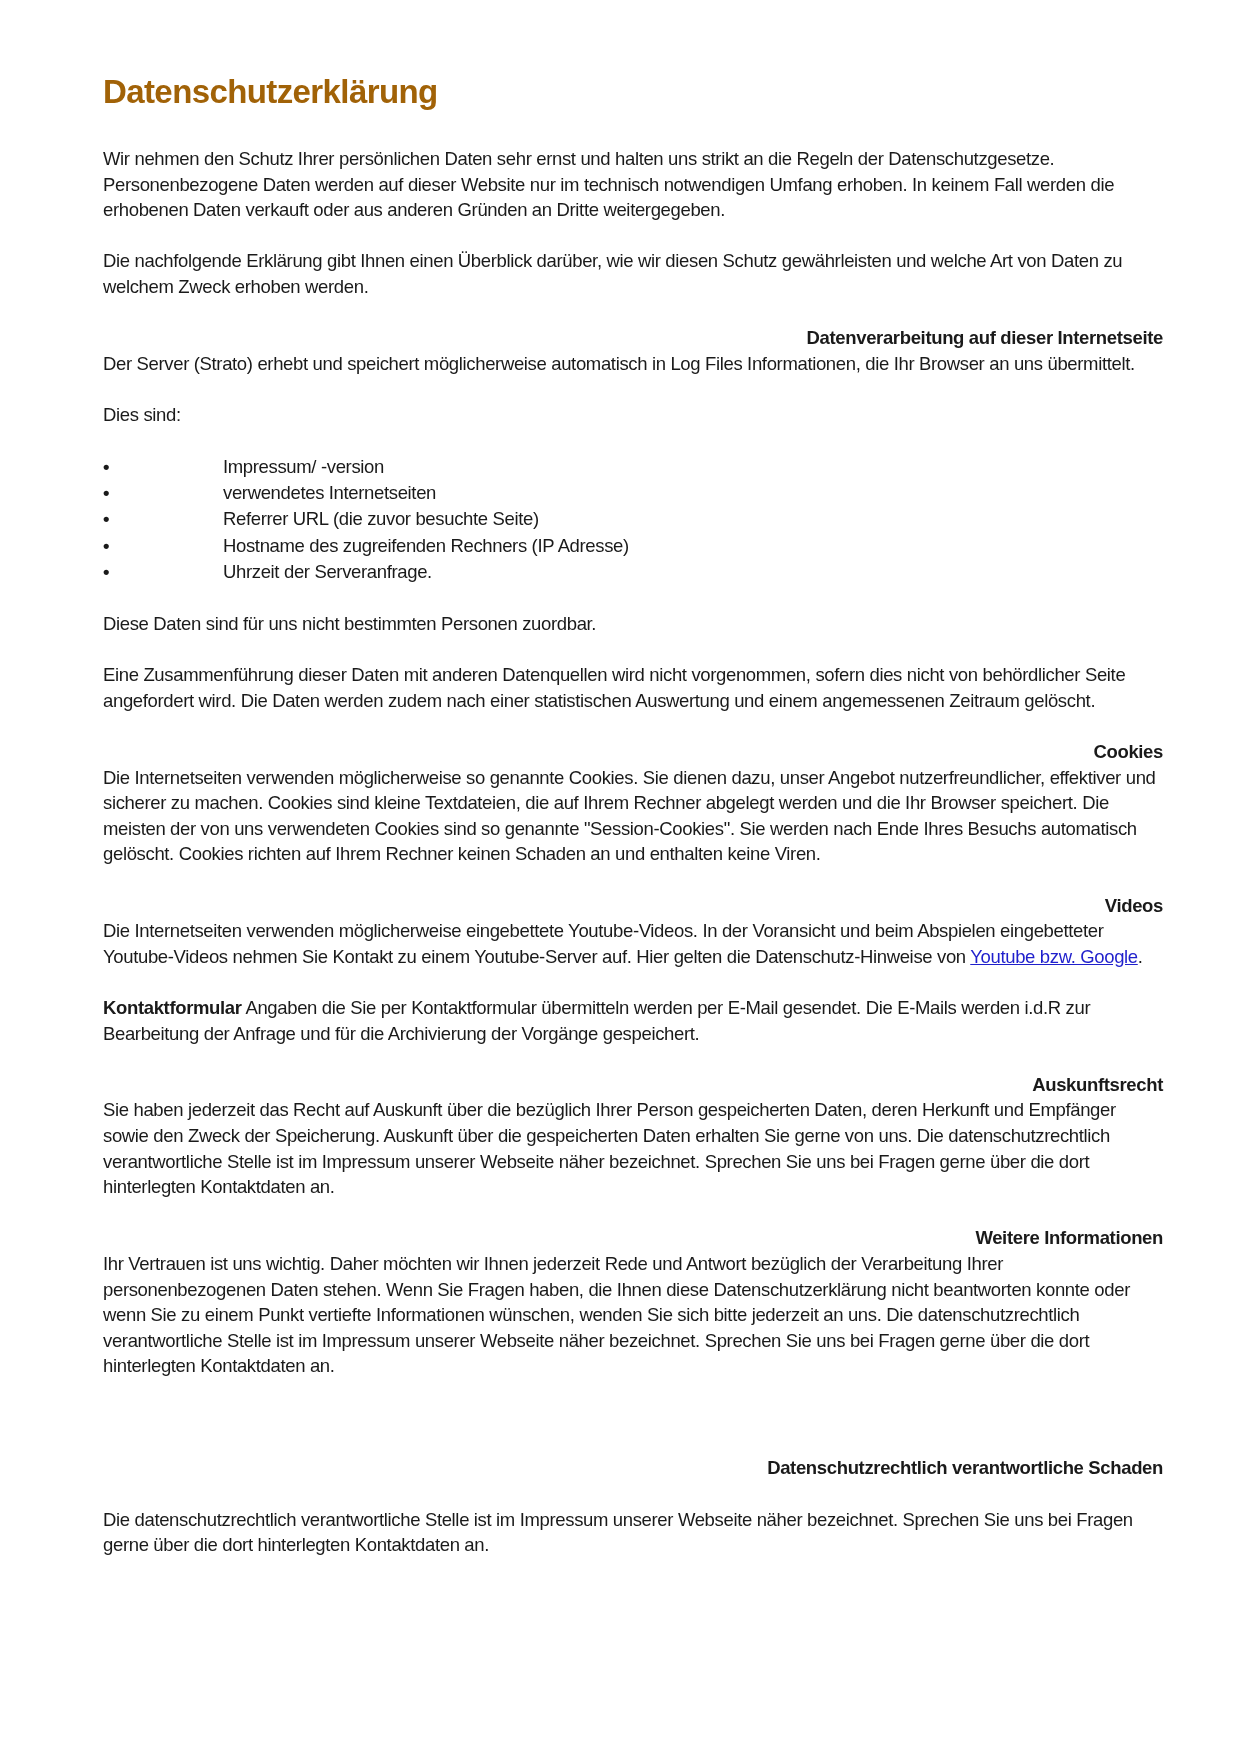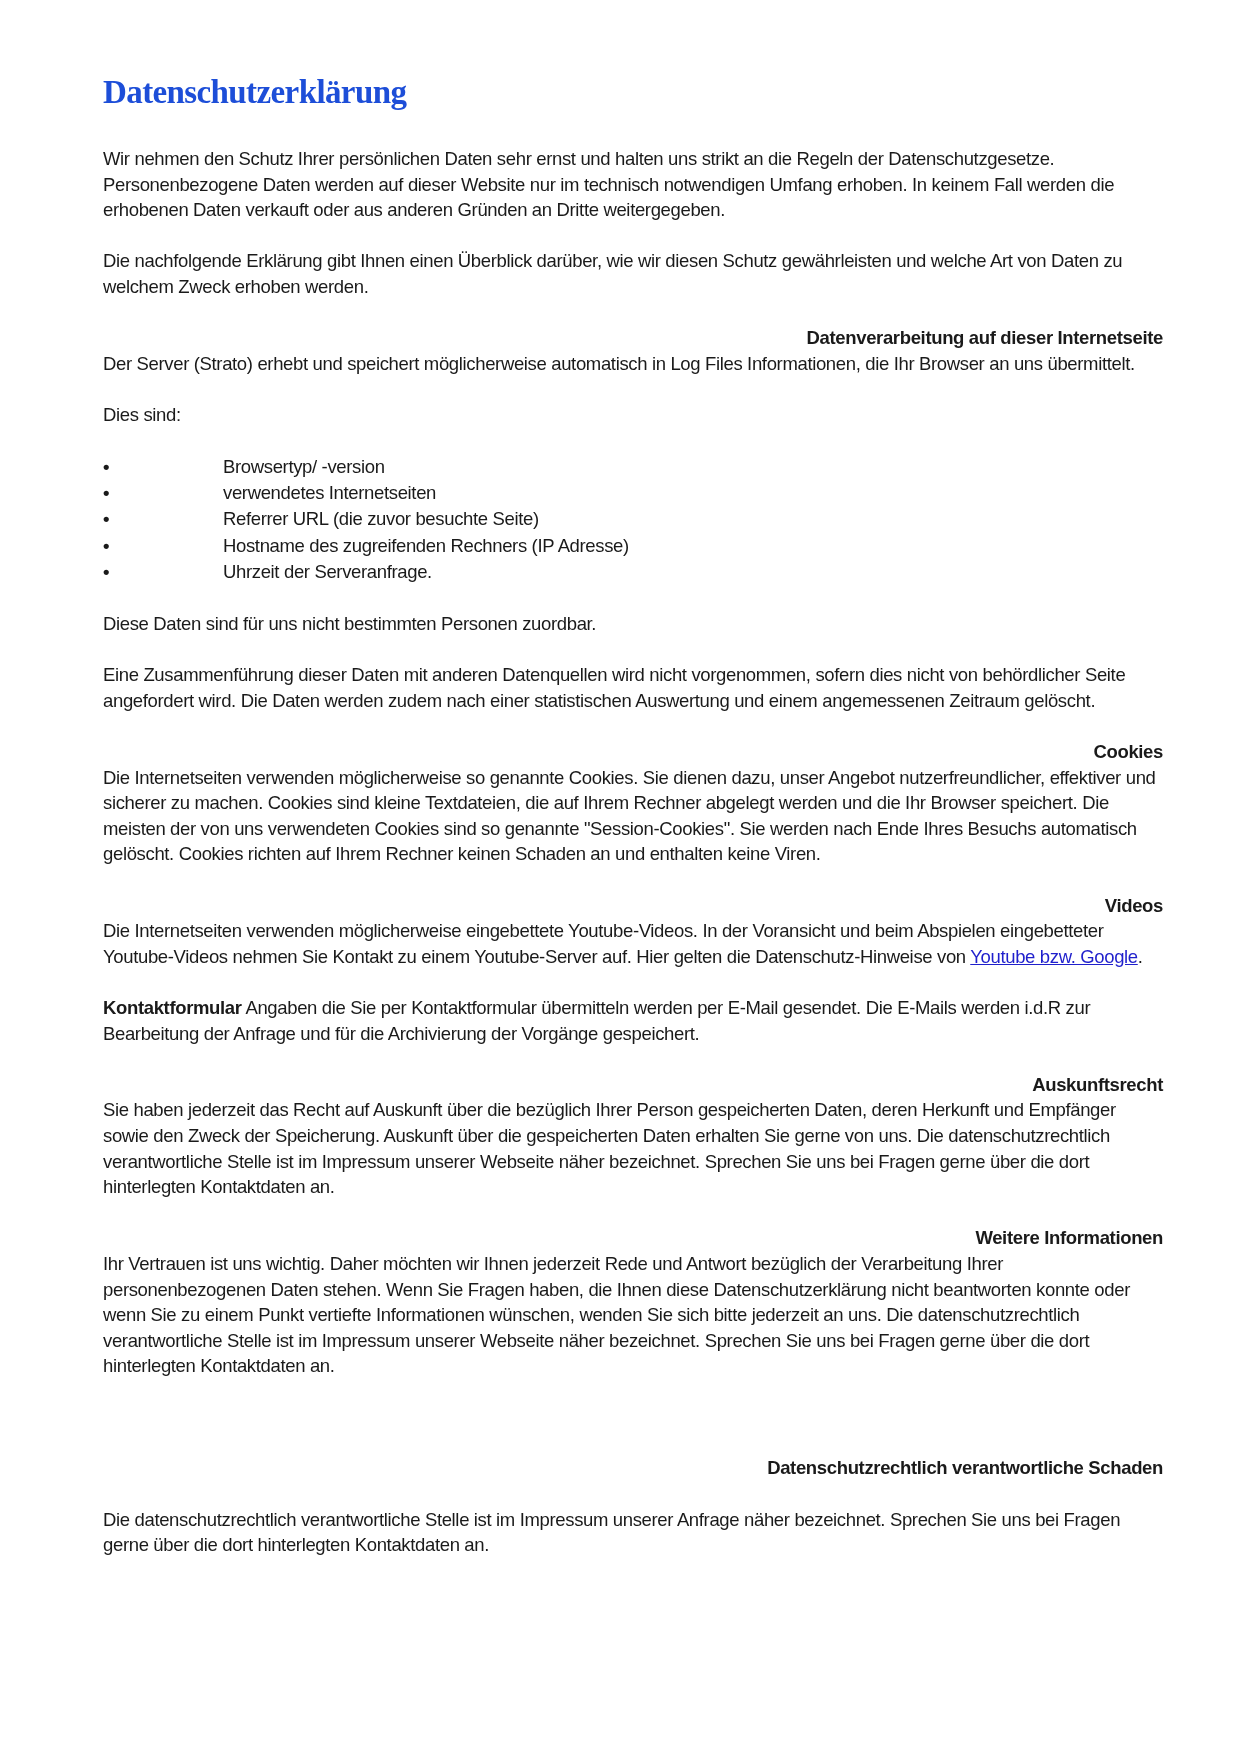--- a/index.html
+++ b/index.html
@@ -4,23 +4,23 @@
   <style>
     html, body { margin: 0; padding: 0; background: #ffffff; }
     body { width: 1240px; height: 1754px; position: relative; overflow: hidden; }
     .page {
       position: absolute; left: 103px; top: 72px; width: 1060px;
       font-family: "Liberation Sans", sans-serif;
       color: #1a1a1a; font-size: 18.5px; line-height: 25.6px;
       letter-spacing: -0.35px;
     }
     h1 {
-      font-family: Liberation Serif, serif;
+      font-family: Liberation Sans, sans-serif;
       font-size: 33px; font-weight: bold; margin: 0 0 34px 0; line-height: 40px;
-      letter-spacing: -0.6px; color: #1d4ed8;
+      letter-spacing: -0.6px; color: #a16207;
     }
     p { margin: 0 0 25.6px 0; }
     .h { font-weight: bold; display: block; text-align: right; }
     .hi { font-weight: bold; }
     ul.bullets { list-style: none; padding: 0; margin: 0 0 25.6px 0; }
     ul.bullets li { position: relative; padding-left: 120px; height: 26.4px; line-height: 26.4px; }
     ul.bullets li .dot { position: absolute; left: 0; top: 0; font-weight: bold; }
     a.link { color: #1a0dab; text-decoration: underline; color: #1f1fcc; }
     .gap-lg { height: 51px; }
   </style>
@@ -34,21 +34,21 @@
   <p>Die nachfolgende Erklärung gibt Ihnen einen Überblick darüber, wie wir diesen Schutz gewährleisten und welche Art von Daten zu welchem Zweck erhoben werden.</p>
 
   <p>
     <span class="h">Datenverarbeitung auf dieser Internetseite</span>
     <span>Der Server (Strato) erhebt und speichert möglicherweise automatisch in Log Files Informationen, die Ihr Browser an uns übermittelt.</span>
   </p>
 
   <p style="margin-bottom:26px;">Dies sind:</p>
 
   <ul class="bullets">
-    <li><span class="dot">•</span><span>Browsertyp/ -version</span></li>
+    <li><span class="dot">•</span><span>Impressum/ -version</span></li>
     <li><span class="dot">•</span><span>verwendetes Internetseiten</span></li>
     <li><span class="dot">•</span><span>Referrer URL (die zuvor besuchte Seite)</span></li>
     <li><span class="dot">•</span><span>Hostname des zugreifenden Rechners (IP Adresse)</span></li>
     <li><span class="dot">•</span><span>Uhrzeit der Serveranfrage.</span></li>
   </ul>
 
   <p>Diese Daten sind für uns nicht bestimmten Personen zuordbar.</p>
   <p>Eine Zusammenführung dieser Daten mit anderen Datenquellen wird nicht vorgenommen, sofern dies nicht von behördlicher Seite angefordert wird. Die Daten werden zudem nach einer statistischen Auswertung und einem angemessenen Zeitraum gelöscht.</p>
 
   <p>
@@ -73,14 +73,14 @@
   <p>
     <span class="h">Weitere Informationen</span>
     <span>Ihr Vertrauen ist uns wichtig. Daher möchten wir Ihnen jederzeit Rede und Antwort bezüglich der Verarbeitung Ihrer personenbezogenen Daten stehen. Wenn Sie Fragen haben, die Ihnen diese Datenschutzerklärung nicht beantworten konnte oder wenn Sie zu einem Punkt vertiefte Informationen wünschen, wenden Sie sich bitte jederzeit an uns. Die datenschutzrechtlich verantwortliche Stelle ist im Impressum unserer Webseite näher bezeichnet. Sprechen Sie uns bei Fragen gerne über die dort hinterlegten Kontaktdaten an.</span>
   </p>
 
   <div class="gap-lg"></div>
 
   <p>
     <span class="h">Datenschutzrechtlich verantwortliche Schaden</span>
   </p>
-  <p>Die datenschutzrechtlich verantwortliche Stelle ist im Impressum unserer Anfrage näher bezeichnet. Sprechen Sie uns bei Fragen gerne über die dort hinterlegten Kontaktdaten an.</p>
+  <p>Die datenschutzrechtlich verantwortliche Stelle ist im Impressum unserer Webseite näher bezeichnet. Sprechen Sie uns bei Fragen gerne über die dort hinterlegten Kontaktdaten an.</p>
 </div>
 
 </body></html>

